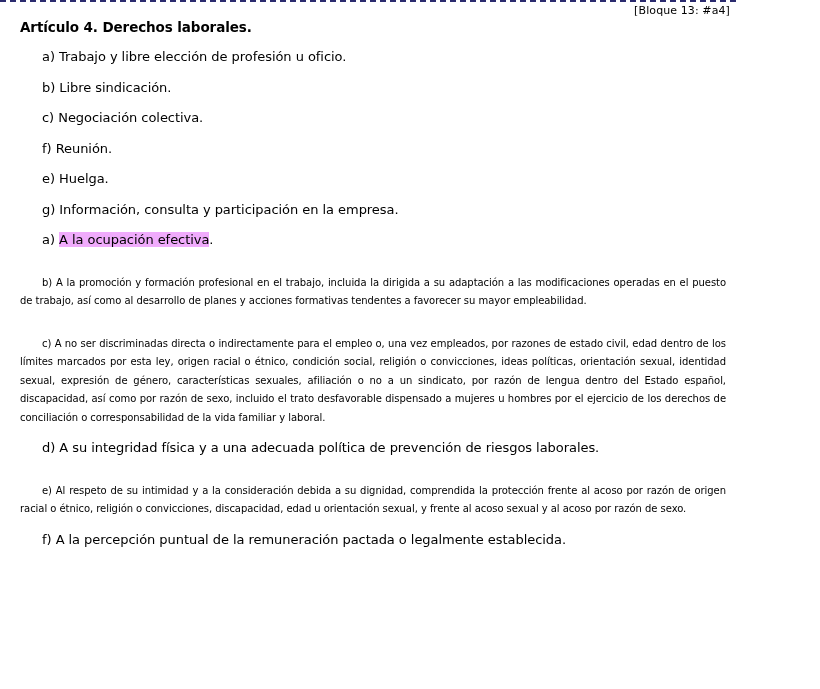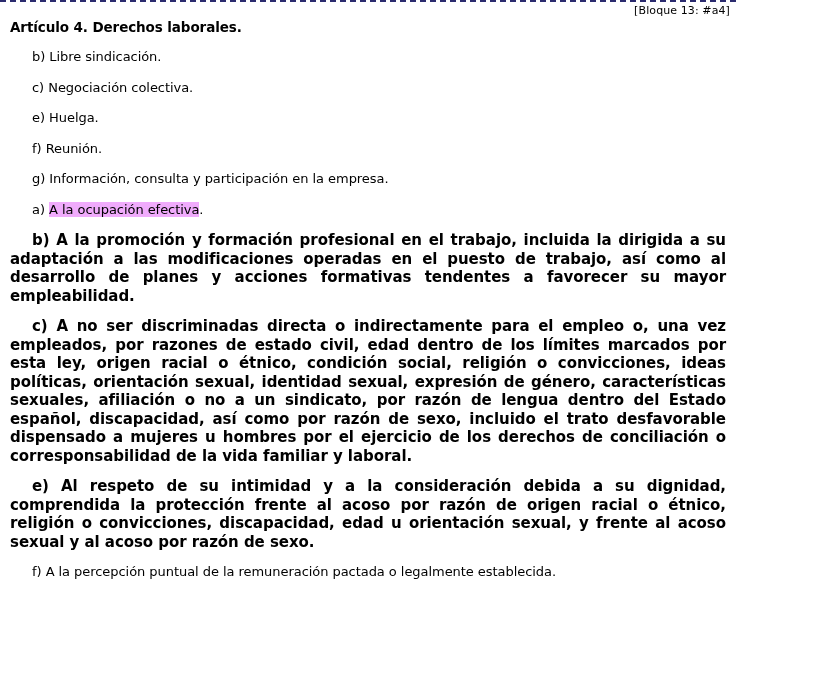--- a/index.html
+++ b/index.html
@@ -31,21 +31,21 @@
     right: 6px;
     font-family: "DejaVu Sans", "Liberation Sans", sans-serif;
     font-size: 11px;
     line-height: 13px;
     color: #000000;
     white-space: nowrap;
     letter-spacing: 0.1px;
   }
 
   .content {
-    padding: 0 10px 0 10px;
+    padding: 0 10px 0 20px;
   }
 
   .doc-title {
     font-size: 13.5px;
     font-weight: bold;
     margin: 17px 0 0 0;
     line-height: 17px;
     letter-spacing: -0.1px;
   }
 
@@ -53,27 +53,26 @@
     font-size: 13px;
     line-height: 18.5px;
     text-align: justify;
     margin: 14px 0 0 0;
     text-indent: 22px;
     letter-spacing: -0.05px;
     word-spacing: 0.2px;
   }
 
   p.item {
-    font-size: 15px;
+    font-size: 10px;
     line-height: 18.5px;
     text-align: justify;
-    margin: 12px 0 0 0;
+    margin: 24px 0 0 0;
     text-indent: 22px;
     letter-spacing: -0.05px;
-    font-weight: bold;
   }
 
   p.item-short {
     font-size: 13px;
     line-height: 18.5px;
     margin: 12px 0 0 0;
     text-indent: 22px;
     white-space: nowrap;
     letter-spacing: -0.05px;
   }
@@ -92,38 +91,40 @@
 
 <div class="page">
 
   <div class="block-tag">[Bloque 13: #a4]</div>
 
   <div class="content">
 
     <h1 class="doc-title">Artículo 4. Derechos laborales.</h1>
 
 
+    <p class="item-short first-list">a) Trabajo y libre elección de profesión u oficio.</p>
 
     <p class="item-short">b) Libre sindicación.</p>
 
     <p class="item-short">c) Negociación colectiva.</p>
 
 
+    <p class="item-short">f) Reunión.</p>
+
     <p class="item-short">e) Huelga.</p>
-
-    <p class="item-short">f) Reunión.</p>
 
     <p class="item-short">g) Información, consulta y participación en la empresa.</p>
 
 
     <p class="item-short after-sec2"><span>a) </span><span class="hl">A la ocupación efectiva</span><span>.</span></p>
 
     <p class="item">b) A la promoción y formación profesional en el trabajo, incluida la dirigida a su adaptación a las modificaciones operadas en el puesto de trabajo, así como al desarrollo de planes y acciones formativas tendentes a favorecer su mayor empleabilidad.</p>
 
     <p class="item">c) A no ser discriminadas directa o indirectamente para el empleo o, una vez empleados, por razones de estado civil, edad dentro de los límites marcados por esta ley, origen racial o étnico, condición social, religión o convicciones, ideas políticas, orientación sexual, identidad sexual, expresión de género, características sexuales, afiliación o no a un sindicato, por razón de lengua dentro del Estado español, discapacidad, así como por razón de sexo, incluido el trato desfavorable dispensado a mujeres u hombres por el ejercicio de los derechos de conciliación o corresponsabilidad de la vida familiar y laboral.</p>
 
+    <p class="item-short">d) A su integridad física y a una adecuada política de prevención de riesgos laborales.</p>
 
     <p class="item">e) Al respeto de su intimidad y a la consideración debida a su dignidad, comprendida la protección frente al acoso por razón de origen racial o étnico, religión o convicciones, discapacidad, edad u orientación sexual, y frente al acoso sexual y al acoso por razón de sexo.</p>
 
     <p class="item-short">f) A la percepción puntual de la remuneración pactada o legalmente establecida.</p>
 
   </div>
 </div>
 
 </body></html>

